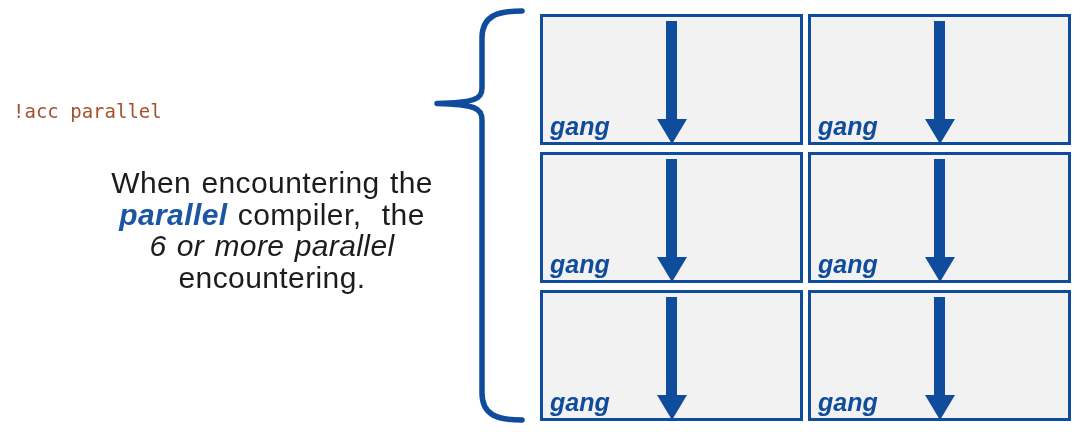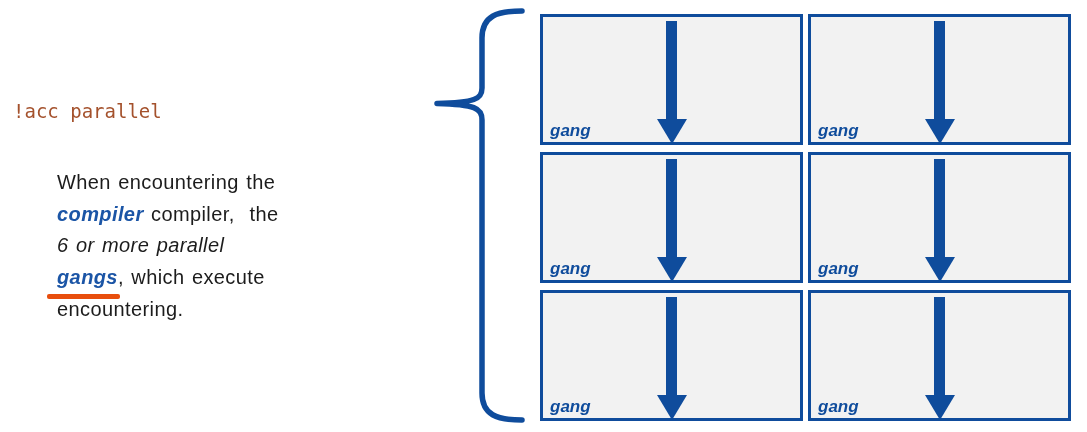--- a/index.html
+++ b/index.html
@@ -32,21 +32,22 @@
     color: var(--code-brown);
     white-space: pre;
   }
 
   
   .paragraph {
     position: absolute;
     left: 57px;
     top: 167px;
     width: 430px;
-    font-size: 20px;
+    text-align: center;
+    font-size: 30px;
     line-height: 31.7px;
     letter-spacing: 0.4px;
     word-spacing: 1.5px;
     color: var(--text-black);
   }
   .paragraph .line { white-space: pre-wrap; }
   .kw {
     color: var(--keyword-blue);
     font-weight: bold;
     font-style: italic;
@@ -95,21 +96,21 @@
   }
   .gang-cell {
     position: relative;
     background: var(--box-fill);
     border: 3px solid var(--blue);
   }
   .gang-label {
     position: absolute;
     left: 7px;
     bottom: 3px;
-    font-size: 17px;
+    font-size: 25px;
     font-weight: bold;
     font-style: italic;
     color: var(--blue);
     line-height: 1;
   }
   .down-arrow {
     position: absolute;
     left: 50%;
     margin-left: -15px;
     width: 30px;
@@ -138,23 +139,22 @@
 </style>
 </head>
 <body>
 
 <div class="canvas">
 
   <div class="code-label">!acc parallel</div>
 
   <div class="paragraph">
     <div class="line">When encountering the</div>
-    <div class="line"><span class="kw">compiler</span><span> compiler,  the</span></div>
+    <div class="line"><span class="kw">parallel</span><span> compiler,  the</span></div>
     <div class="line italic-line">6 or more parallel</div>
-    <div class="line"><span class="kw-underlined">gangs</span><span>, which execute</span></div>
     <div class="line">encountering.</div>
   </div>
 
   <div class="brace-wrap">
     <svg width="110" height="432" viewBox="0 0 110 432" fill="none" xmlns="http://www.w3.org/2000/svg">
       <path d="M 97 11
                C 72 11 57 16 57 38
                L 57 88
                C 57 99 50 102.5 12 103.5
                C 50 104.5 57 108 57 120

